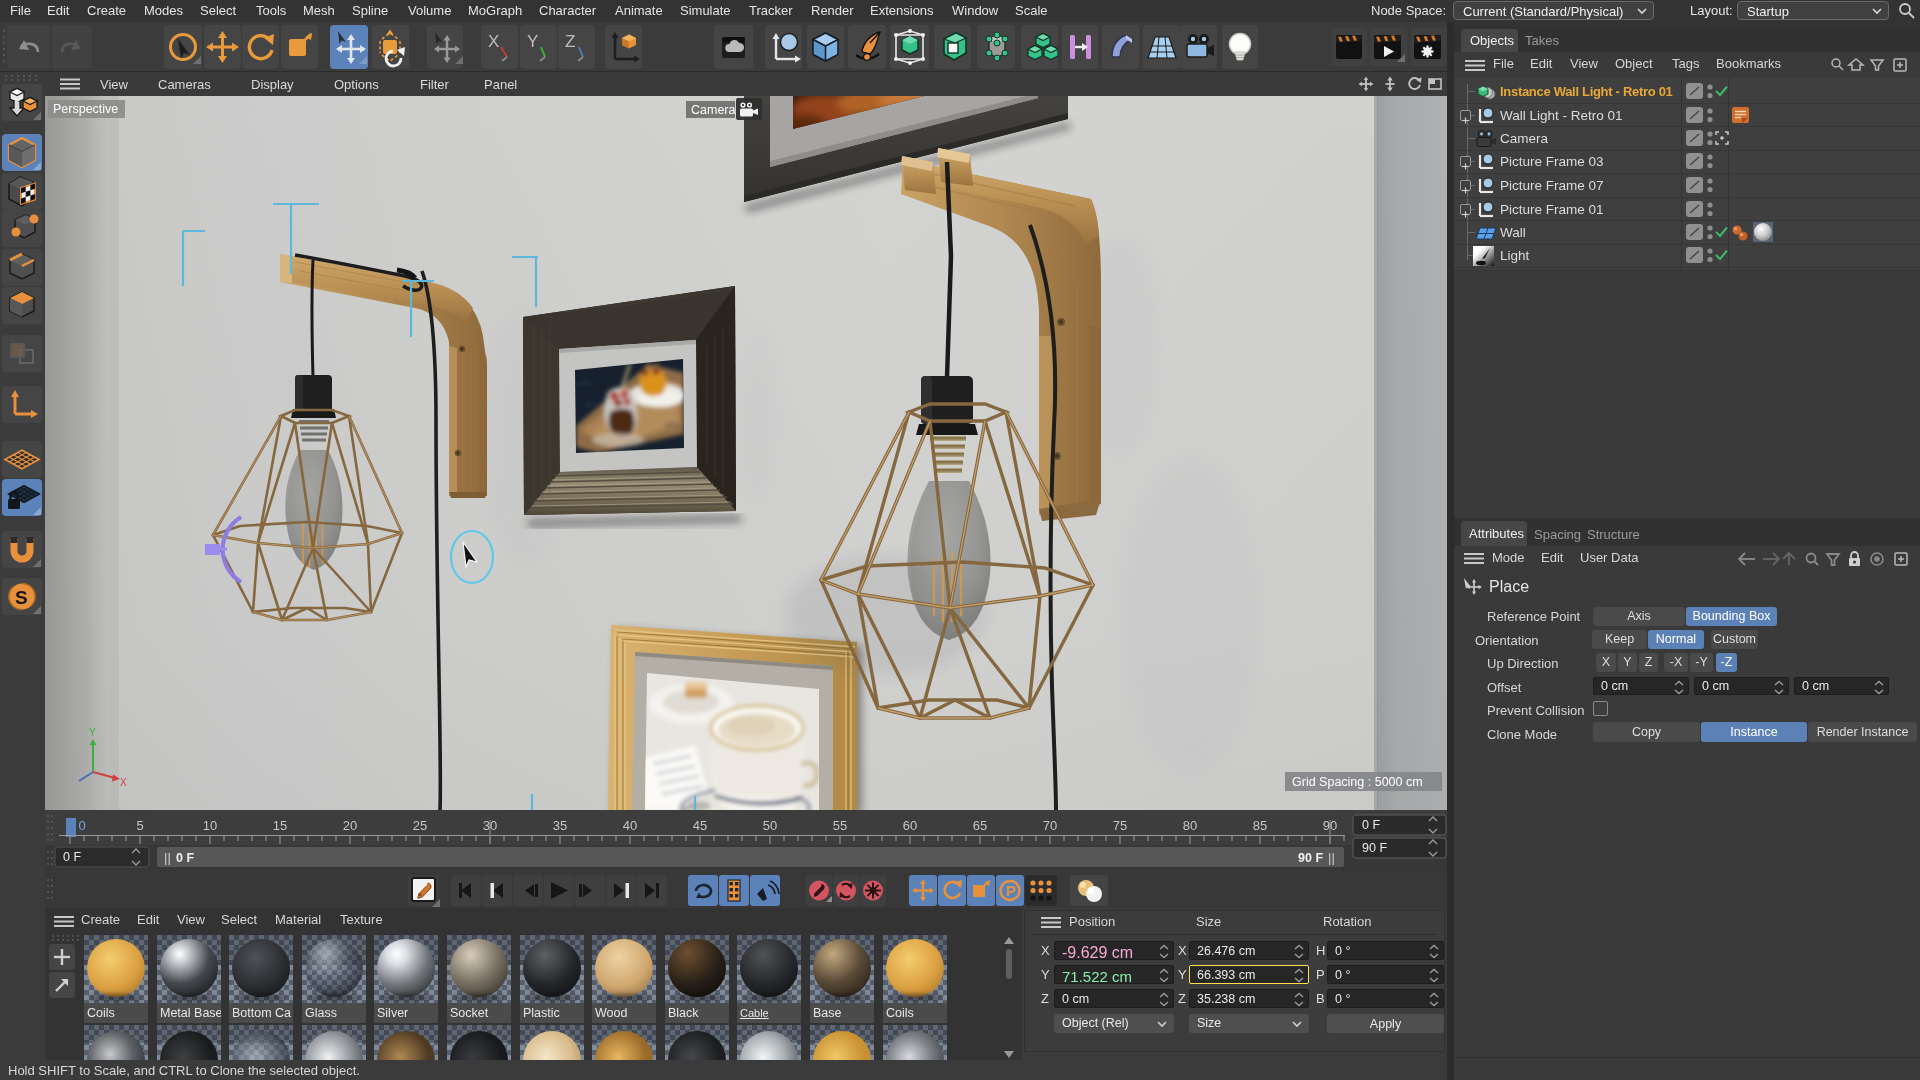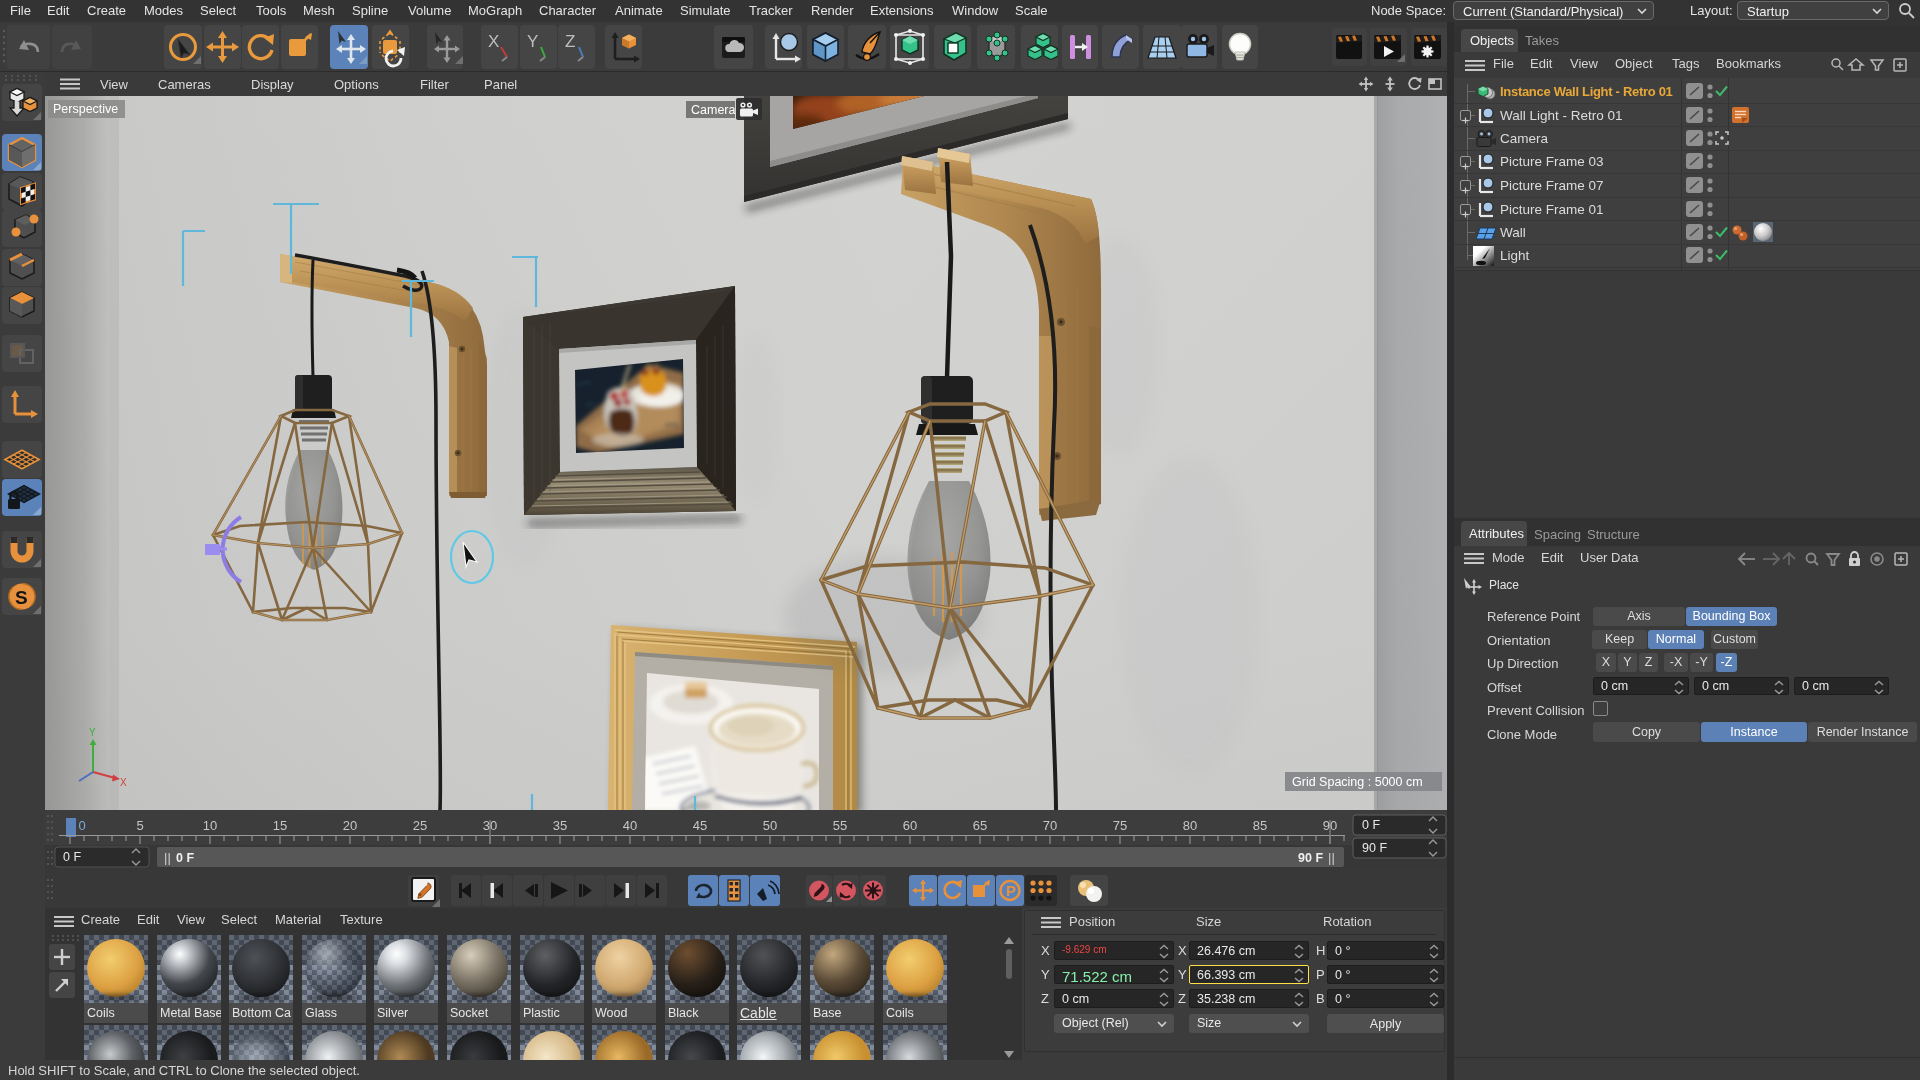--- a/index.html
+++ b/index.html
@@ -1302,21 +1302,21 @@
       <div style="position:absolute;left:0;top:0;width:64px;height:30px;background:rgba(30,34,40,0.35);"></div>
       <div style="position:absolute;left:3px;top:4px;width:58px;height:58px;border-radius:50%;background:radial-gradient(circle at 34% 24%, #6e4e30, #261f18 55%, #0d0b08 95%);"></div>
       <div style="position:absolute;left:6px;bottom:1px;width:52px;height:8px;border-radius:50%;background:rgba(10,12,14,0.45);filter:blur(2px);"></div>
     </div>
     <div style="position:absolute;left:620px;top:95px;width:64px;height:20px;background:#4b4b4b;color:#e6e6e6;font-size:12.5px;line-height:20px;padding-left:3px;overflow:hidden;white-space:nowrap;">Black</div>
 <div style="position:absolute;left:692px;top:27px;width:64px;height:68px;background-color:#808a99;background-image:linear-gradient(45deg,#575f6c 25%,transparent 25%,transparent 75%,#575f6c 75%),linear-gradient(45deg,#575f6c 25%,transparent 25%,transparent 75%,#575f6c 75%);background-size:10px 10px;background-position:0 0,5px 5px;overflow:hidden;">
       <div style="position:absolute;left:0;top:0;width:64px;height:30px;background:rgba(30,34,40,0.35);"></div>
       <div style="position:absolute;left:3px;top:4px;width:58px;height:58px;border-radius:50%;background:radial-gradient(circle at 40% 28%, #505256, #252629 55%, #0e0f10 95%);"></div>
       <div style="position:absolute;left:6px;bottom:1px;width:52px;height:8px;border-radius:50%;background:rgba(10,12,14,0.45);filter:blur(2px);"></div>
     </div>
-    <div style="position:absolute;left:692px;top:95px;width:64px;height:20px;background:#4b4b4b;color:#e6e6e6;font-size:14px;line-height:20px;padding-left:3px;overflow:hidden;white-space:nowrap;text-decoration:underline;">Cable</div>
+    <div style="position:absolute;left:692px;top:95px;width:64px;height:20px;background:#4b4b4b;color:#e6e6e6;font-size:11px;line-height:20px;padding-left:3px;overflow:hidden;white-space:nowrap;text-decoration:underline;">Cable</div>
 <div style="position:absolute;left:765px;top:27px;width:64px;height:68px;background-color:#808a99;background-image:linear-gradient(45deg,#575f6c 25%,transparent 25%,transparent 75%,#575f6c 75%),linear-gradient(45deg,#575f6c 25%,transparent 25%,transparent 75%,#575f6c 75%);background-size:10px 10px;background-position:0 0,5px 5px;overflow:hidden;">
       <div style="position:absolute;left:0;top:0;width:64px;height:30px;background:rgba(30,34,40,0.35);"></div>
       <div style="position:absolute;left:3px;top:4px;width:58px;height:58px;border-radius:50%;background:radial-gradient(circle at 34% 26%, #c2a87e, #5c4c38 48%, #1e1912 94%);"></div>
       <div style="position:absolute;left:6px;bottom:1px;width:52px;height:8px;border-radius:50%;background:rgba(10,12,14,0.45);filter:blur(2px);"></div>
     </div>
     <div style="position:absolute;left:765px;top:95px;width:64px;height:20px;background:#4b4b4b;color:#e6e6e6;font-size:12.5px;line-height:20px;padding-left:3px;overflow:hidden;white-space:nowrap;">Base</div>
 <div style="position:absolute;left:838px;top:27px;width:64px;height:68px;background-color:#808a99;background-image:linear-gradient(45deg,#575f6c 25%,transparent 25%,transparent 75%,#575f6c 75%),linear-gradient(45deg,#575f6c 25%,transparent 25%,transparent 75%,#575f6c 75%);background-size:10px 10px;background-position:0 0,5px 5px;overflow:hidden;">
       <div style="position:absolute;left:0;top:0;width:64px;height:30px;background:rgba(30,34,40,0.35);"></div>
       <div style="position:absolute;left:3px;top:4px;width:58px;height:58px;border-radius:50%;background:radial-gradient(circle at 40% 35%, #f2cd6e, #dca042 55%, #a3701f 95%);"></div>
       <div style="position:absolute;left:6px;bottom:1px;width:52px;height:8px;border-radius:50%;background:rgba(10,12,14,0.45);filter:blur(2px);"></div>
@@ -1384,21 +1384,21 @@
         <line x1="1" y1="6.5" x2="21" y2="6.5"></line>
         <line x1="1" y1="11" x2="21" y2="11"></line>
       </g>
     </svg>
 <span class="lbl" style="left:47px;top:6px;">Position</span>
 <span class="lbl" style="left:174px;top:6px;">Size</span>
 <span class="lbl" style="left:301px;top:6px;">Rotation</span>
 <div style="position:absolute;left:10px;top:26px;width:404px;height:1px;background:#2d2d2d;"></div>
 <span style="position:absolute;left:19px;top:35px;font-size:13px;color:#dcdcdc;">X</span>
 <div style="position:absolute;left:32px;top:33px;width:120px;height:19px;background:#262626;border:1px solid #1d1d1d;border-radius:2px;">
-      <span style="position:absolute;left:7px;top:2px;font-size:10px;color:#ef4444;">-9.629 cm</span>
+      <span style="position:absolute;left:7px;top:2px;font-size:16px;color:#f9a8d4;">-9.629 cm</span>
       <svg style="position:absolute;right:4px;top:2px;" width="10" height="15">
         <path d="M1 5 L5 1.5 L9 5" stroke="#9a9a9a" stroke-width="1.4" fill="none"></path>
         <path d="M1 10 L5 13.5 L9 10" stroke="#9a9a9a" stroke-width="1.4" fill="none"></path>
       </svg>
     </div>
 <span style="position:absolute;left:156px;top:35px;font-size:13px;color:#dcdcdc;">X</span>
 <div style="position:absolute;left:167px;top:33px;width:120px;height:19px;background:#262626;border:1px solid #1d1d1d;border-radius:2px;">
       <span style="position:absolute;left:7px;top:2px;font-size:12.5px;color:#e8e8e8;">26.476 cm</span>
       <svg style="position:absolute;right:4px;top:2px;" width="10" height="15">
         <path d="M1 5 L5 1.5 L9 5" stroke="#9a9a9a" stroke-width="1.4" fill="none"></path>
@@ -1762,25 +1762,25 @@
       <path d="M3 2 L10 11 L6.5 9.8 L5 13 Z" fill="#cfcfcf"></path>
       <g stroke="#cfcfcf" stroke-width="1.6" fill="#cfcfcf">
         <line x1="13" y1="6" x2="13" y2="16"></line>
         <line x1="8" y1="11" x2="18" y2="11"></line>
         <path d="M13 3 L11 6.5 L15 6.5 Z" stroke="none"></path>
         <path d="M13 19 L11 15.5 L15 15.5 Z" stroke="none"></path>
         <path d="M5 11 L8.5 9 L8.5 13 Z" stroke="none"></path>
         <path d="M21 11 L17.5 9 L17.5 13 Z" stroke="none"></path>
       </g>
     </svg>
-<span style="position:absolute;left:42px;top:556px;font-size:12px;color:#e4e4e4;">Place</span>
+<span style="position:absolute;left:42px;top:556px;font-size:16px;color:#e4e4e4;">Place</span>
 <span class="lbl" style="left:40px;top:587px;">Reference Point</span>
 <div class="abtn" style="left:146px;top:585px;width:92px;">Axis</div>
 <div class="abtn on" style="left:239px;top:585px;width:91px;">Bounding Box</div>
-<span class="lbl" style="left:40px;top:611px;">Orientation</span>
+<span class="lbl" style="left:28px;top:611px;">Orientation</span>
 <div class="abtn" style="left:145px;top:608px;width:55px;">Keep</div>
 <div class="abtn on" style="left:201px;top:608px;width:56px;">Normal</div>
 <div class="abtn" style="left:264px;top:608px;width:47px;">Custom</div>
 <span class="lbl" style="left:40px;top:634px;">Up Direction</span>
 <div class="abtn" style="left:149px;top:631px;width:20px;">X</div>
 <div class="abtn" style="left:171px;top:631px;width:19px;">Y</div>
 <div class="abtn" style="left:192px;top:631px;width:19px;">Z</div>
 <div class="abtn" style="left:217px;top:631px;width:24px;">-X</div>
 <div class="abtn" style="left:243px;top:631px;width:23px;">-Y</div>
 <div class="abtn on" style="left:269px;top:631px;width:21px;">-Z</div>

